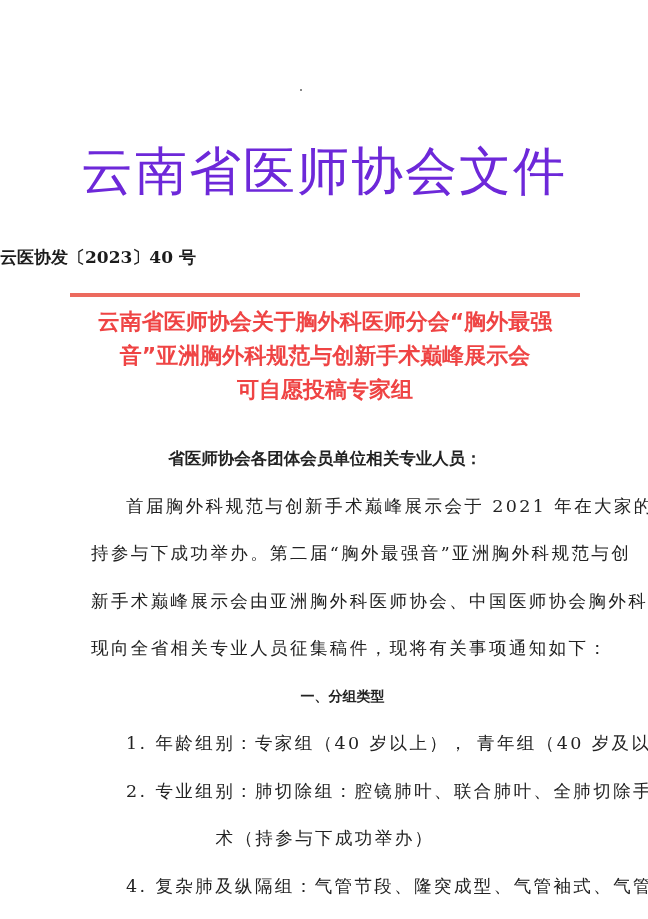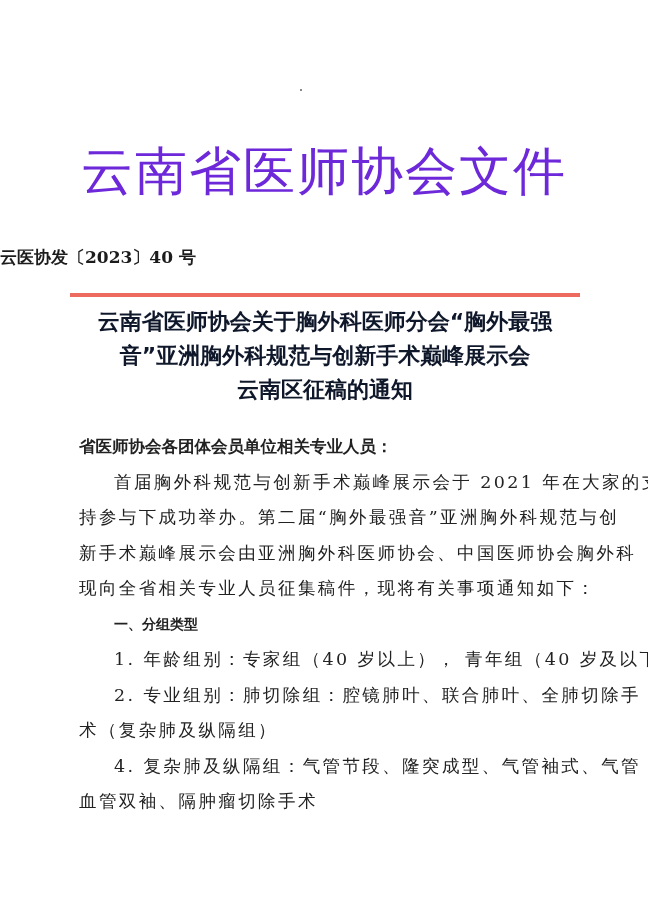--- a/index.html
+++ b/index.html
@@ -1,51 +1,51 @@
 <!DOCTYPE html>
 <html><head>
 <meta charset="utf-8">
 <style>
   html, body { margin: 0; padding: 0; background: #ffffff; }
   body { width: 648px; height: 919px; position: relative; overflow: hidden; font-family: "DejaVu Serif", serif; color: #1a1a1a; }
   .speck { position: absolute; left: 300px; top: 89px; width: 2px; height: 2px; background: #888; }
   .masthead { position: absolute; left: 0; top: 128px; width: 648px; text-align: center; font-family: "DejaVu Serif", serif; font-size: 52px; letter-spacing: 2px; color: #6d28d9; line-height: 86px; white-space: nowrap; }
   .docnum { position: absolute; left: 0; top: 246px; width: 648px; text-align: left; font-size: 17px; font-weight: bold; color: #1c1c1c; }
   .rule { position: absolute; left: 70px; top: 293px; width: 510px; height: 4px; background: #ec6a5e; }
-  .title { position: absolute; left: 40px; top: 305px; width: 570px; text-align: center; font-family: "DejaVu Sans", sans-serif; font-weight: bold; font-size: 22px; line-height: 34px; color: #0f172a; }
+  .title { position: absolute; left: 40px; top: 305px; width: 570px; text-align: center; font-family: "DejaVu Sans", sans-serif; font-weight: bold; font-size: 22px; line-height: 34px; color: #ef4444; }
   .title div { white-space: nowrap; }
   .body { position: absolute; left: 75px; top: 427px; width: 500px; font-size: 17.5px; line-height: 31.5px; color: #222; }
-  .body p { margin: 4px; white-space: nowrap; }
+  .body p { margin: 16px; white-space: nowrap; text-align: center; }
   .salutation { font-family: "DejaVu Sans", sans-serif; font-weight: bold; font-size: 16.5px; }
   .indent { padding-left: 35px; }
   .section-head { font-family: "DejaVu Sans", sans-serif; font-weight: bold; font-size: 14px; padding-left: 35px; }
   .spaced { letter-spacing: 2.4px; }
 </style>
 </head>
 <body>
 
 <div class="speck"></div>
 
 <div class="masthead">云南省医师协会文件</div>
 
 <div class="docnum">云医协发〔2023〕40 号</div>
 
 <div class="rule"></div>
 
 <div class="title">
   <div>云南省医师协会关于胸外科医师分会“胸外最强</div>
   <div>音”亚洲胸外科规范与创新手术巅峰展示会</div>
-  <div>云南区征稿的通知</div>
+  <div>可自愿投稿专家组</div>
 </div>
 
 <div class="body">
   <p class="salutation">省医师协会各团体会员单位相关专业人员：</p>
   <p class="indent spaced">首届胸外科规范与创新手术巅峰展示会于 2021 年在大家的支</p>
   <p class="spaced">持参与下成功举办。第二届“胸外最强音”亚洲胸外科规范与创</p>
   <p class="spaced">新手术巅峰展示会由亚洲胸外科医师协会、中国医师协会胸外科</p>
   <p class="spaced">现向全省相关专业人员征集稿件，现将有关事项通知如下：</p>
   <p class="section-head">一、分组类型</p>
   <p class="indent spaced">1. 年龄组别：专家组（40 岁以上），  青年组（40 岁及以下，</p>
   <p class="indent spaced">2. 专业组别：肺切除组：腔镜肺叶、联合肺叶、全肺切除手</p>
-  <p class="spaced">术（复杂肺及纵隔组）</p>
+  <p class="spaced">术（持参与下成功举办）</p>
   <p class="indent spaced">4. 复杂肺及纵隔组：气管节段、隆突成型、气管袖式、气管</p>
   <p class="spaced">血管双袖、隔肿瘤切除手术</p>
 </div>
 
 </body></html>

